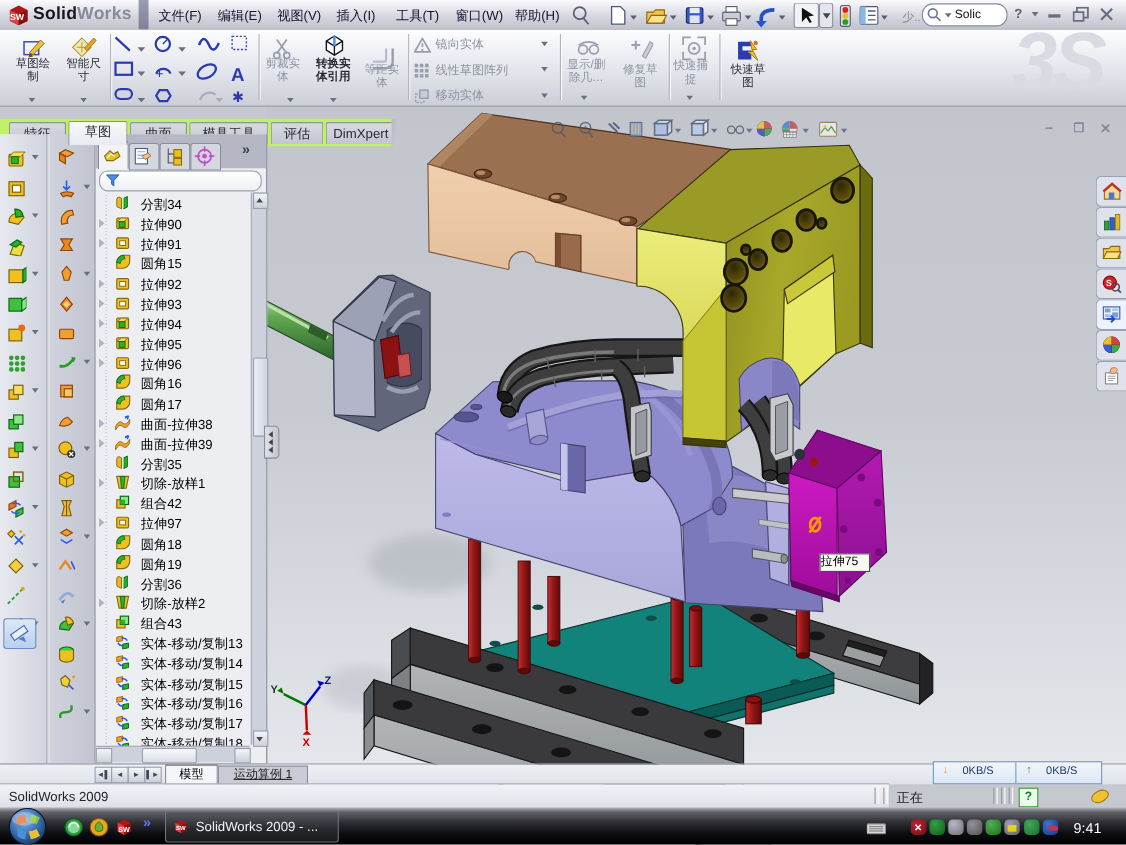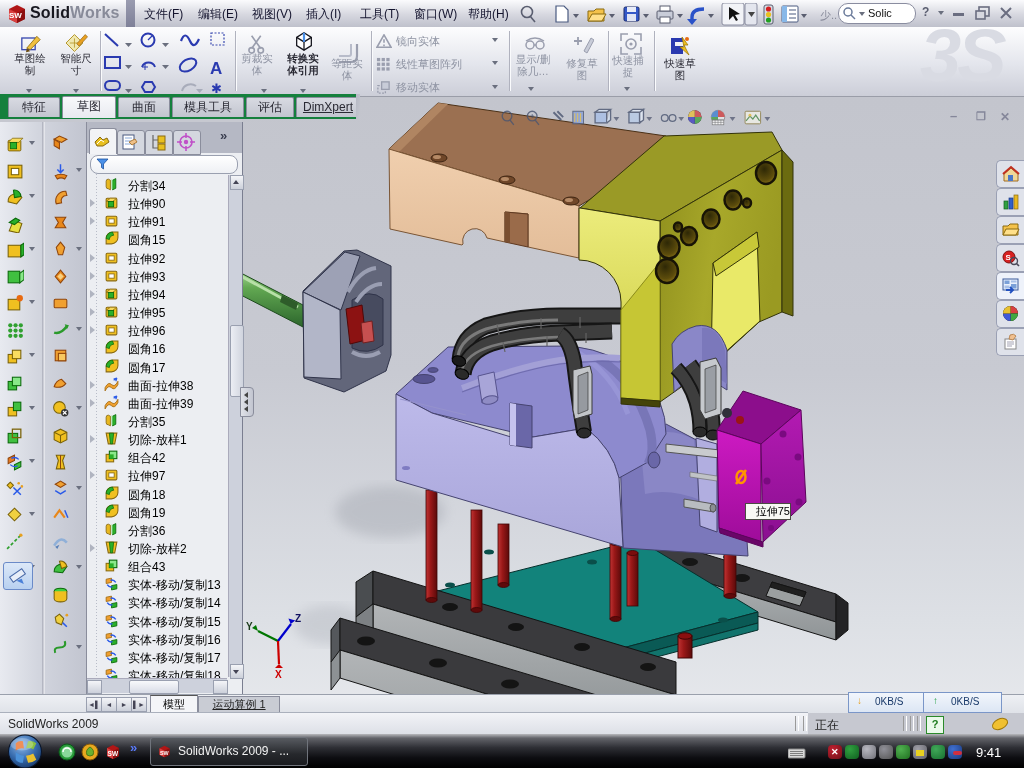--- a/index.html
+++ b/index.html
@@ -299,21 +299,21 @@
     <path d="M278,641 L279,664" stroke="#cc0000"></path>
   </g>
   <polygon points="258,631 252,628 256,625" fill="#007600"></polygon>
   <polygon points="291,624 295,620 288,619" fill="#0000cc" transform="rotate(8 291 622)"></polygon>
   <polygon points="279,664 275,668 283,668" fill="#cc0000"></polygon>
   <text x="246" y="630" font-size="10" fill="#1a3a1a" font-weight="bold">Y</text>
   <text x="295" y="622" font-size="10" fill="#101060" font-weight="bold">Z</text>
   <text x="275" y="678" font-size="10" fill="#cc0000" font-weight="bold">X</text>
 </svg>
 
-<div class="abs" style="left:745px;top:503px;width:44px;height:15px;background:#f8f8f4;border:1px solid #4a4a42;font-size:11px;line-height:15px;text-align:right;color:#000;">拉伸75</div>
+<div class="abs" style="left:745px;top:503px;width:44px;height:15px;background:#f8f8f4;border:1px solid #4a4a42;font-size:11px;line-height:15px;text-align:left;color:#000;">拉伸75</div>
 
 <div class="abs" style="left:950px;top:110px;width:70px;height:18px;color:#85879a;font-size:13px;font-weight:bold;">
   <span style="position:absolute;left:0;top:-2px;">–</span>
   <span style="position:absolute;left:26px;top:0px;font-size:11px;">❐</span>
   <span style="position:absolute;left:50px;top:0px;font-size:12px;">✕</span>
 </div>
 
 <div class="abs" style="left:0;top:0;width:1024px;height:27px;background:linear-gradient(#fbfbfd,#d6d7df 55%,#bfc1cc);border-bottom:1px solid #6a6d80;">
   <div class="abs" style="left:126px;top:0;width:9px;height:27px;background:linear-gradient(#9a9cb0,#7e8098);"></div>
 
@@ -531,27 +531,27 @@
   <div class="sep" style="left:654px;top:4px;height:60px;"></div>
 
   <svg class="abs" style="left:668px;top:8px;" width="24" height="24" viewBox="0 0 24 24">
     <path d="M3,3 h12 v4 h-8 v4 h8 v8 H3 z" fill="#2a3ab0"></path>
     <path d="M14,2 l6,8 h-4 l5,10 -9,-8 h4 z" fill="#f0c020" stroke="#a07808" stroke-width="0.8"></path>
     <circle cx="19" cy="4" r="2" fill="#e86a10"></circle>
   </svg>
   <div class="tb-btn en" style="left:658px;top:31px;width:44px;">快速草<br>图</div>
 </div>
 
-<div class="abs" style="left:0;top:94px;width:360px;height:25px;background:#15803d;">
+<div class="abs" style="left:0;top:108px;width:360px;height:25px;background:#bef264;">
   <div class="tab" style="left:8px;width:50px;">特征</div>
   <div class="tab act" style="left:62px;width:52px;">草图</div>
   <div class="tab" style="left:118px;width:50px;">曲面</div>
   <div class="tab" style="left:172px;width:70px;">模具工具</div>
   <div class="tab" style="left:246px;width:46px;">评估</div>
-  <div class="tab" style="left:296px;width:62px;text-decoration:underline;">DimXpert</div>
+  <div class="tab" style="left:296px;width:62px;">DimXpert</div>
   <div class="abs" style="left:356px;top:0;width:4px;height:25px;background:linear-gradient(100deg,#b5b8c4,#c6c8d0);"></div>
 </div>
 
 <svg class="abs" style="left:478px;top:108px;" width="300" height="22" viewBox="10 0 310 22" opacity="0.8">
   <g fill="none" stroke="#4a5570" stroke-width="1.4">
     <circle cx="40" cy="8" r="5"></circle>
         <path d="M43,12 L47,17"></path>
     <circle cx="66" cy="8" r="5"></circle>
         <path d="M69,12 L73,17"></path>
         <path d="M64,8 h4 M66,6 v4" stroke-width="1"></path>

